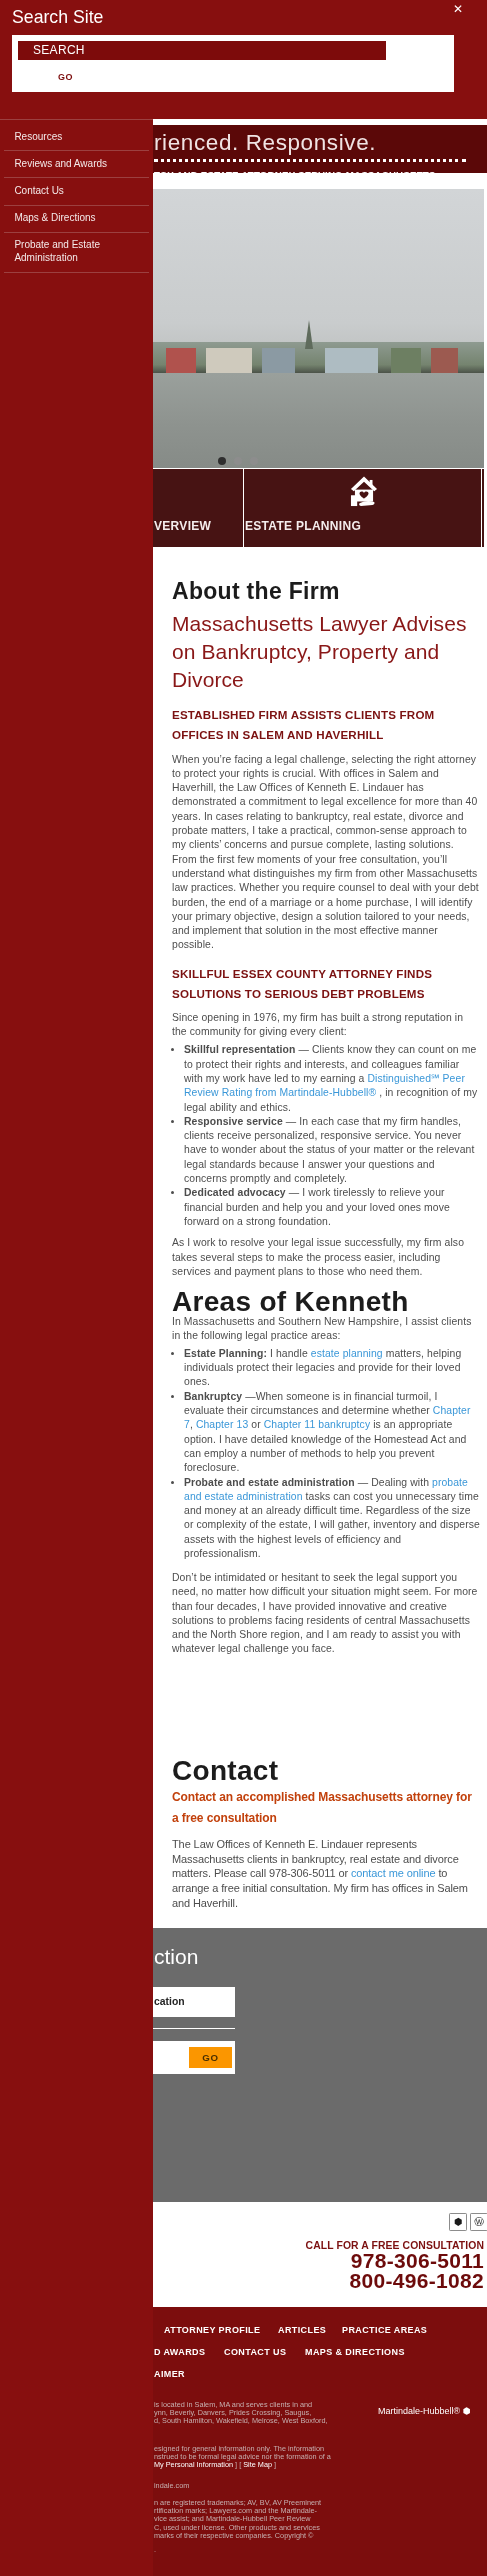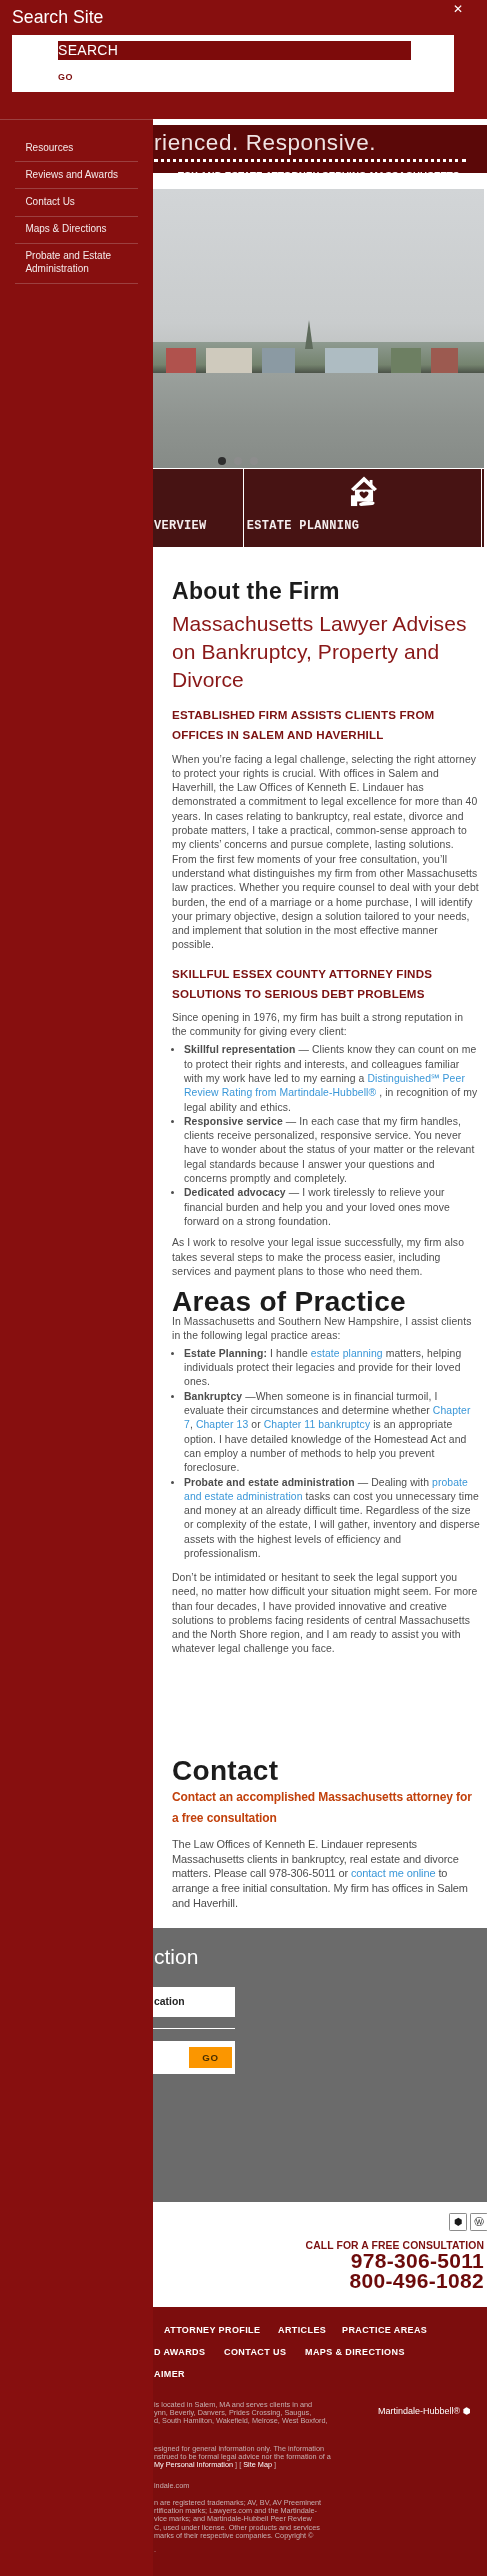--- a/index.html
+++ b/index.html
@@ -5,36 +5,36 @@
   html,body{margin:0;padding:0;background:#fff;}
   #page{position:relative;width:487px;height:2576px;background:#ffffff;overflow:hidden;
         font-family:"Liberation Sans",sans-serif;}
   .abs{position:absolute;}
 
   
   .topstrip{left:0;top:119px;width:487px;height:6px;background:#ffffff;}
   .banner{left:0;top:125px;width:487px;height:48px;background:#5b0808;}
   .tagline{left:154px;top:4.9px;color:#f0e3e3;font-size:22.5px;font-weight:300;letter-spacing:0.6px;white-space:nowrap;}
   .dotline{left:154px;top:34px;width:312px;border-top:3px dotted #ffffff;}
-  .bannersub{left:154px;top:44px;color:#ffffff;font-size:9.7px;font-weight:bold;letter-spacing:0.2px;white-space:nowrap;padding-left:24px;}
+  .bannersub{left:154px;top:44px;color:#ffffff;font-size:9.7px;font-weight:bold;letter-spacing:0.2px;white-space:nowrap;}
 
   .photo{left:153px;top:189px;width:331px;height:279px;
      background:
        linear-gradient(#d2d5d7 0%,#c9cccd 48%,#c3c6c6 55%,transparent 55%),
        linear-gradient(transparent 55%, #8e9a90 55%, #75846f 63%, #4a5147 66%, #9aa09c 66%, #8e938f 84%, #868b87 100%);}
   .steeple{left:46%;top:47%;width:0;height:0;border-left:4.3px solid transparent;border-right:4.3px solid transparent;border-bottom:29px solid #5f6b5c;}
   .bldg{background:#b0524d;}
   .town{position:absolute;top:57%;height:9%;}
   .dots{left:218px;top:456px;}
   .dot{display:inline-block;width:8px;height:8px;border-radius:50%;margin-right:5.5px;}
   .dot1{background:#2e2e2e;} .dot2{background:#8d8d8d;}
 
   .tabs{left:0;top:469px;width:484px;height:78px;background:#471313;}
   .tabdiv{position:absolute;top:0;width:1.2px;height:78px;background:#ffffff;}
-  .tablabel{position:absolute;color:#f5eded;font-weight:bold;font-size:12px;letter-spacing:0.3px;white-space:nowrap;font-family:Liberation Mono, monospace;}
+  .tablabel{position:absolute;color:#f5eded;font-weight:bold;font-size:12px;letter-spacing:0.3px;white-space:nowrap;}
   .tabicon{position:absolute;left:347px;top:7.3px;}
 
   .content{left:172px;width:308px;color:#4d4d4d;font-size:10.4px;line-height:14.3px;letter-spacing:0.1px;}
   h2.big{margin:0;color:#1c1c1c;font-weight:800;letter-spacing:0.3px;}
   .h2a{font-size:23px;}
   .h2b{font-size:28px;}
   .redh1{margin:12px 0 0 0;color:#891717;font-size:21px;font-weight:300;line-height:28px;}
   .redh3{margin:11px 0 0 0;color:#7b1111;font-size:11.6px;font-weight:bold;line-height:20px;letter-spacing:0.2px;}
   .para{margin:7.3px 0 0 0;}
   ul.blt{margin:3.7px 0 0 0;padding:0 0 0 12px;}
@@ -63,24 +63,24 @@
   .fp{position:absolute;color:#c6b0b0;font-size:7.3px;line-height:8.2px;white-space:nowrap;}
   .fp a{color:#ffffff;text-decoration:none;}
   .mart{position:absolute;left:378px;top:99px;color:#ffffff;font-size:9px;white-space:nowrap;}
 
   
   .ovhead{left:0;top:0;width:487px;height:119px;background:#870f0f;z-index:10;}
   .ovtitle{position:absolute;left:12px;top:7.3px;color:#ffffff;font-size:17.7px;}
   .ovclose{position:absolute;left:453px;top:2.4px;color:#ffffff;font-size:12px;cursor:pointer;}
   .searchpanel{position:absolute;left:12px;top:35px;width:442px;height:57px;background:#ffffff;}
   .searchinput{position:absolute;left:6px;top:5.5px;width:353px;height:19.5px;background:#7d0b0b;color:#ffffff;
-               font-size:14px;letter-spacing:0.3px;line-height:19.5px;padding-left:0;cursor:text;margin-left:40px;}
+               font-size:12px;letter-spacing:0.3px;line-height:19.5px;padding-left:15px;cursor:text;}
   .searchgo{position:absolute;left:46px;top:37px;color:#7c0d0d;font-size:9px;font-weight:bold;letter-spacing:0.6px;cursor:pointer;}
   .ovcol{left:0;top:119px;width:153px;height:2457px;background:#870f0f;z-index:10;}
-  .menu{border-top:0.6px solid #9c4040;margin:0;padding:15px;list-style:none;}
+  .menu{border-top:0.6px solid #9c4040;margin:0;padding:4px;list-style:none;}
   .menu li{border-bottom:0.6px solid #9c4040;padding:6.7px 11px 6.7px 10.4px;color:#f4eaea;font-size:10px;line-height:12.8px;cursor:pointer;}
 </style>
 </head>
 <body>
 
 <div id="page">
 
   <div class="abs topstrip"></div>
 
   <div class="abs banner">
@@ -129,21 +129,21 @@
     <p class="para">When you’re facing a legal challenge, selecting the right attorney to protect your rights is crucial. With offices in Salem and Haverhill, the Law Offices of Kenneth E. Lindauer has demonstrated a commitment to legal excellence for more than 40 years. In cases relating to bankruptcy, real estate, divorce and probate matters, I take a practical, common-sense approach to my clients’ concerns and pursue complete, lasting solutions. From the first few moments of your free consultation, you’ll understand what distinguishes my firm from other Massachusetts law practices. Whether you require counsel to deal with your debt burden, the end of a marriage or a home purchase, I will identify your primary objective, design a solution tailored to your needs, and implement that solution in the most effective manner possible.</p>
     <div class="redh3">SKILLFUL ESSEX COUNTY ATTORNEY FINDS SOLUTIONS TO SERIOUS DEBT PROBLEMS</div>
     <p class="para">Since opening in 1976, my firm has built a strong reputation in the community for giving every client:</p>
     <ul class="blt">
       <li><b>Skillful representation</b><span> — Clients know they can count on me to protect their rights and interests, and colleagues familiar with my work have led to my earning a </span><a class="lnk">Distinguished℠ Peer Review Rating from Martindale-Hubbell®</a><span> , in recognition of my legal ability and ethics.</span></li>
       <li><b>Responsive service</b><span> — In each case that my firm handles, clients receive personalized, responsive service. You never have to wonder about the status of your matter or the relevant legal standards because I answer your questions and concerns promptly and completely.</span></li>
       <li><b>Dedicated advocacy</b><span> — I work tirelessly to relieve your financial burden and help you and your loved ones move forward on a strong foundation.</span></li>
     </ul>
     <p class="para">As I work to resolve your legal issue successfully, my firm also takes several steps to make the process easier, including services and payment plans to those who need them.</p>
 
-    <h2 class="big h2b" style="margin-top:16px;">Areas of Practice</h2>
+    <h2 class="big h2b" style="margin-top:16px;">Areas of Kenneth</h2>
     <p class="para" style="margin-top:4.9px;">In Massachusetts and Southern New Hampshire, I assist clients in the following legal practice areas:</p>
     <ul class="blt">
       <li><b>Estate Planning:</b><span> I handle </span><a class="lnk">estate planning</a><span> matters, helping individuals protect their legacies and provide for their loved ones.</span></li>
       <li><b>Bankruptcy</b><span> —When someone is in financial turmoil, I evaluate their circumstances and determine whether </span><a class="lnk">Chapter 7</a><span>, </span><a class="lnk">Chapter 13</a><span> or </span><a class="lnk">Chapter 11 bankruptcy</a><span> is an appropriate option. I have detailed knowledge of the Homestead Act and can employ a number of methods to help you prevent foreclosure.</span></li>
       <li><b>Probate and estate administration</b><span> — Dealing with </span><a class="lnk">probate and estate administration</a><span> tasks can cost you unnecessary time and money at an already difficult time. Regardless of the size or complexity of the estate, I will gather, inventory and disperse assets with the highest levels of efficiency and professionalism.</span></li>
     </ul>
     <p class="para" style="margin-top:9.7px;">Don’t be intimidated or hesitant to seek the legal support you need, no matter how difficult your situation might seem. For more than four decades, I have provided innovative and creative solutions to problems facing residents of central Massachusetts and the North Shore region, and I am ready to assist you with whatever legal challenge you face.</p>
   </div>
 
   <div class="abs content" style="top:1764px;">
@@ -192,21 +192,21 @@
       <div>esigned for general information only. The information</div>
       <div>nstrued to be formal legal advice nor the formation of a</div>
       <div><a>My Personal Information</a><span> ] [ </span><a>Site Map</a><span> ]</span></div>
     </div>
 
     <div class="fp" style="left:154px;top:175px;">indale.com</div>
 
     <div class="fp" style="left:154px;top:192px;">
       <div>n are registered trademarks; AV, BV, AV Preeminent</div>
       <div>rtification marks; Lawyers.com and the Martindale-</div>
-      <div>vice marks; and Martindale-Hubbell Peer Review</div>
+      <div>vice assist; and Martindale-Hubbell Peer Review</div>
       <div>C, used under license. Other products and services</div>
       <div>marks of their respective companies. Copyright ©</div>
       <div style="margin-top:6px;">.</div>
     </div>
   </div>
 
   <div class="abs ovhead">
     <div class="ovtitle">Search Site</div>
     <div class="ovclose">✕</div>
     <div class="searchpanel">

